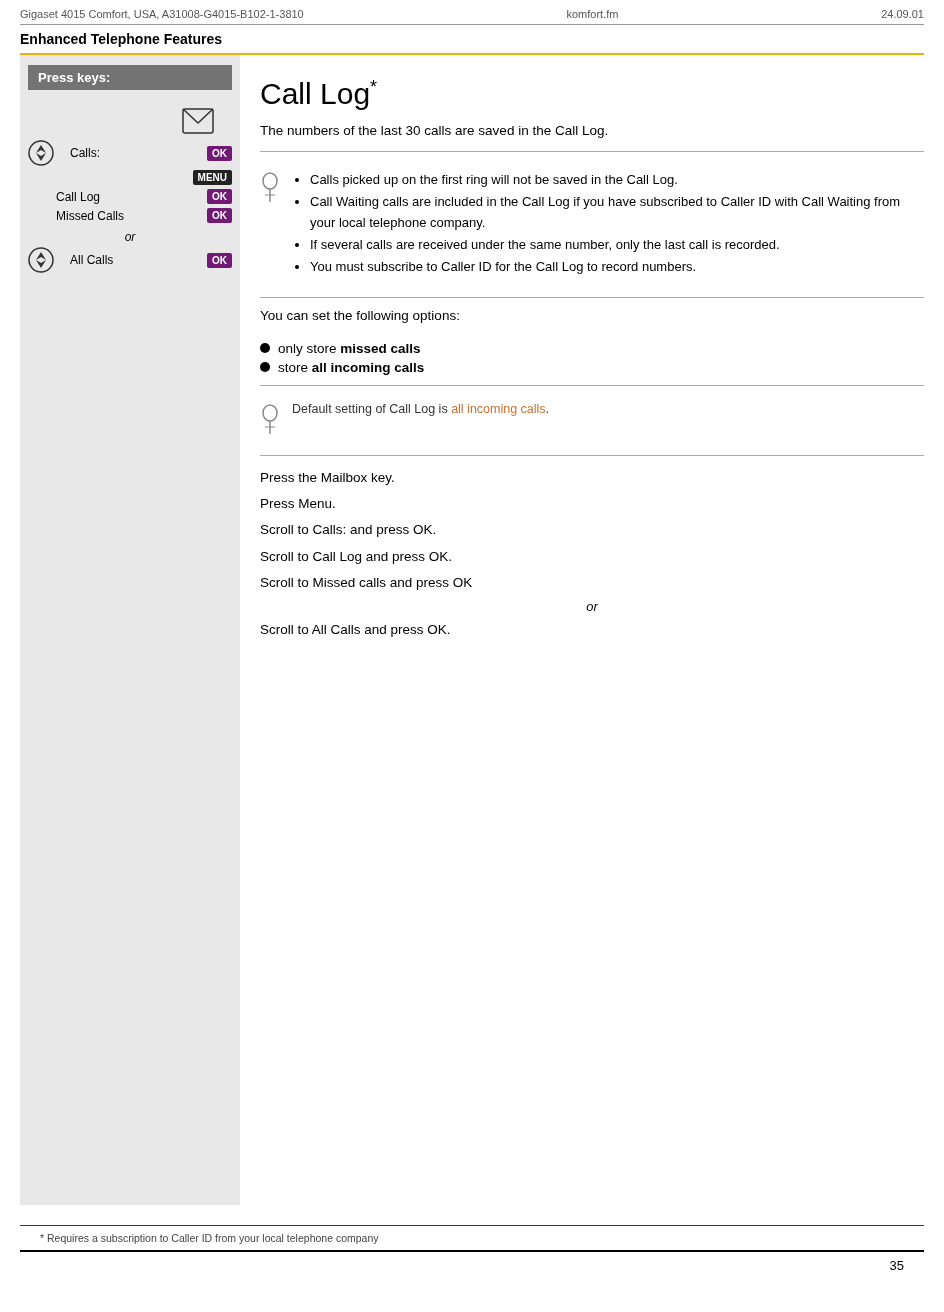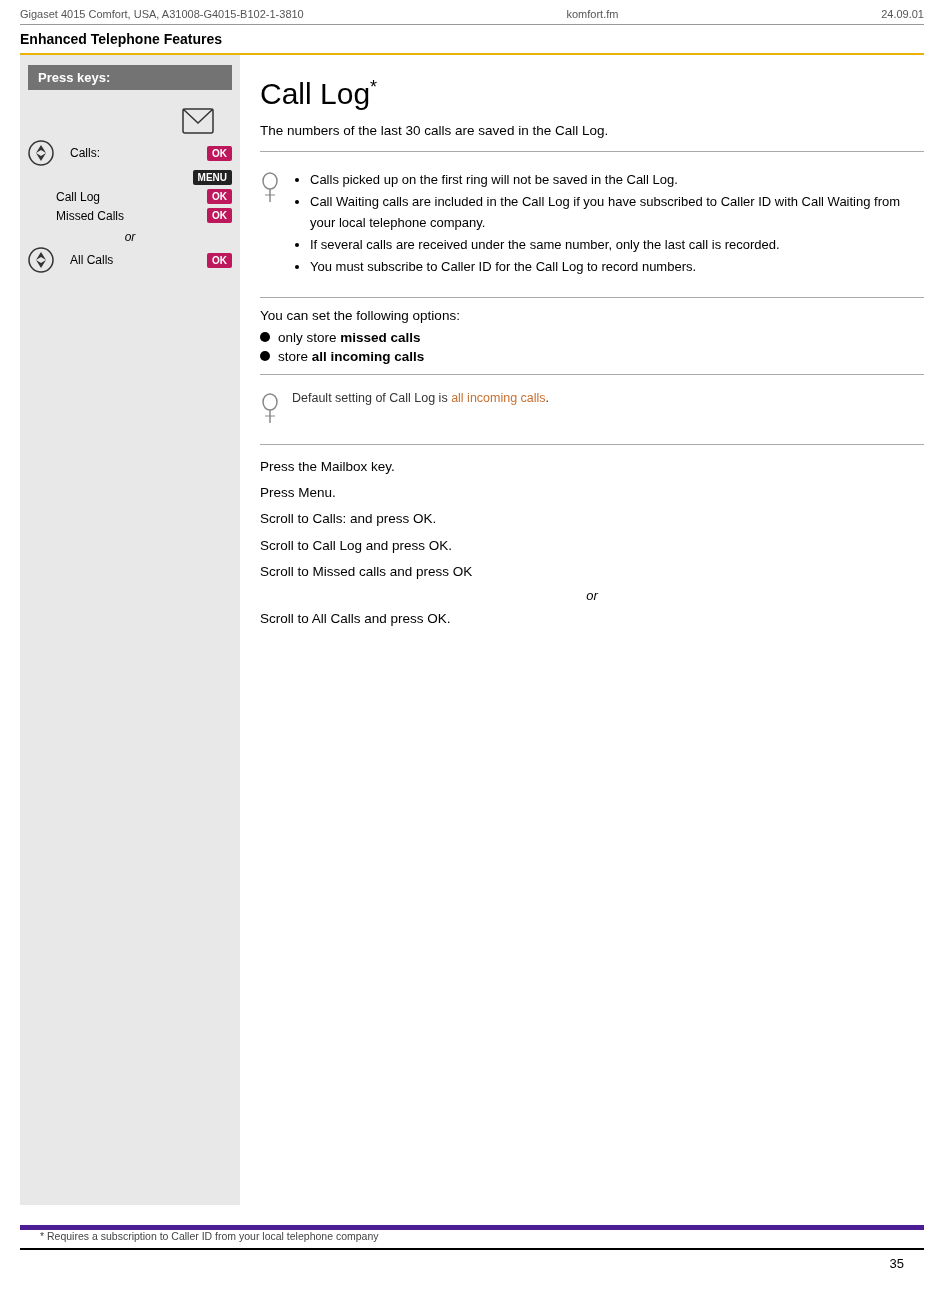--- a/index.html
+++ b/index.html
@@ -95,21 +95,21 @@
     }
 
     
     .key-label {
       font-size: 12px;
       flex: 1;
     }
 
     
     .ok-btn {
-      background: #be185d;
+      background: #701a75;
       color: #fff;
       font-size: 10px;
       font-weight: bold;
       padding: 2px 5px;
       border-radius: 2px;
       min-width: 24px;
       text-align: center;
     }
 
     
@@ -195,21 +195,21 @@
     
     .settings-title {
       font-size: 22px;
       font-weight: normal;
       margin-top: 18px;
       margin-bottom: 8px;
     }
 
     .options-text {
       font-size: 13.5px;
-      margin-bottom: 7px;
+      margin-bottom: 18px;
     }
 
     .bullet-option {
       display: flex;
       align-items: center;
       gap: 8px;
       margin-bottom: 4px;
       font-size: 13.5px;
     }
     .bullet-dot {
@@ -245,23 +245,23 @@
       gap: 8px;
       font-size: 13.5px;
       line-height: 1.5;
     }
     .instr-text {
       flex: 1;
     }
 
     
     .page-footer {
-      border-top: 5px solid #4c1d95;
+      border-top: 1px solid #4c1d95;
       margin: 20px 20px 0 20px;
-      padding-top: 0;
+      padding-top: 6px;
       padding-left: 20px;
       font-size: 10.5px;
       color: #444;
     }
 
     
     .page-number {
       text-align: right;
       font-size: 13px;
       padding: 6px 20px 4px 0;

